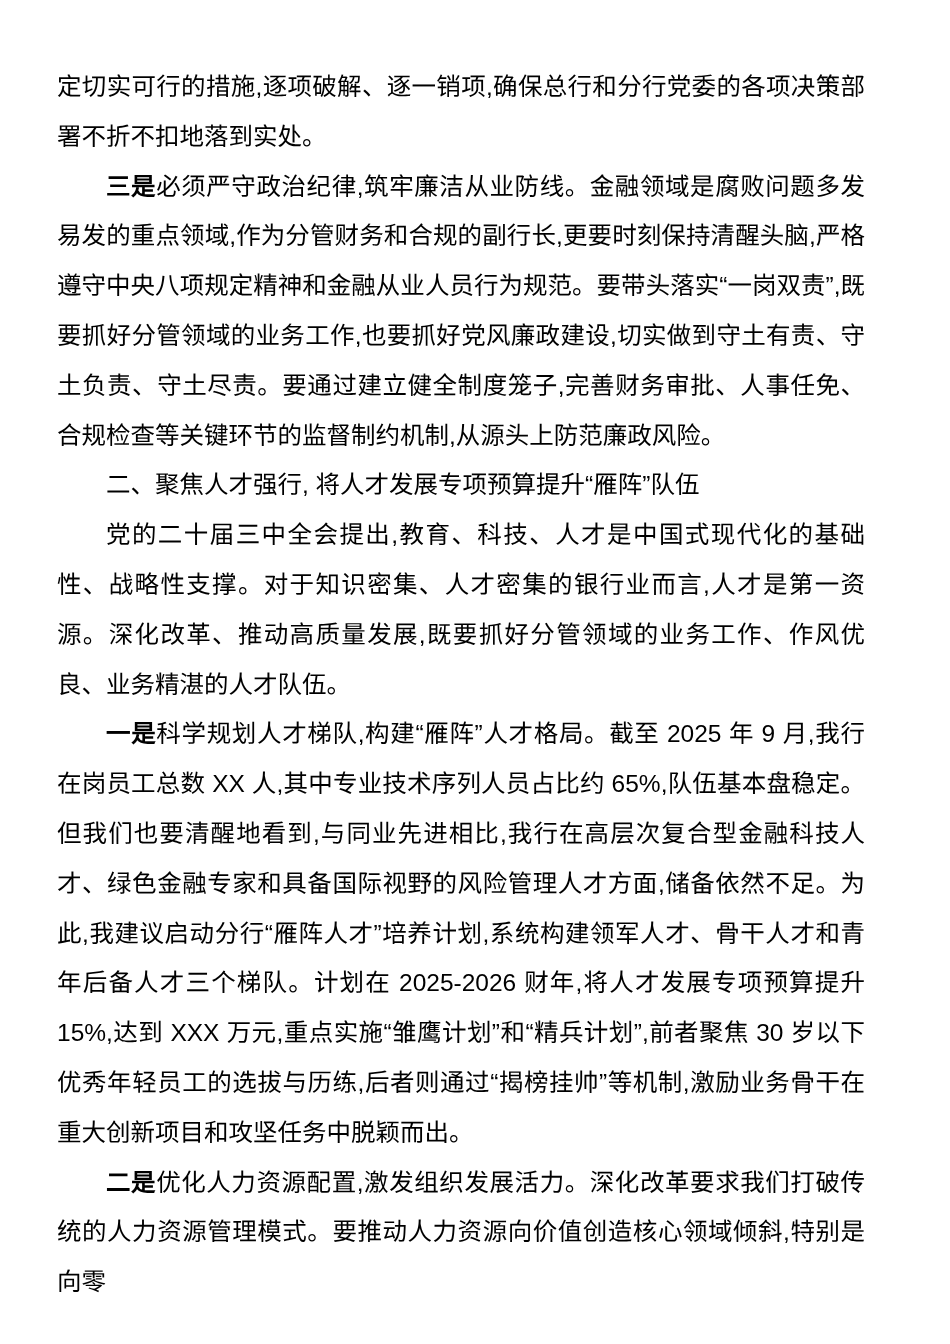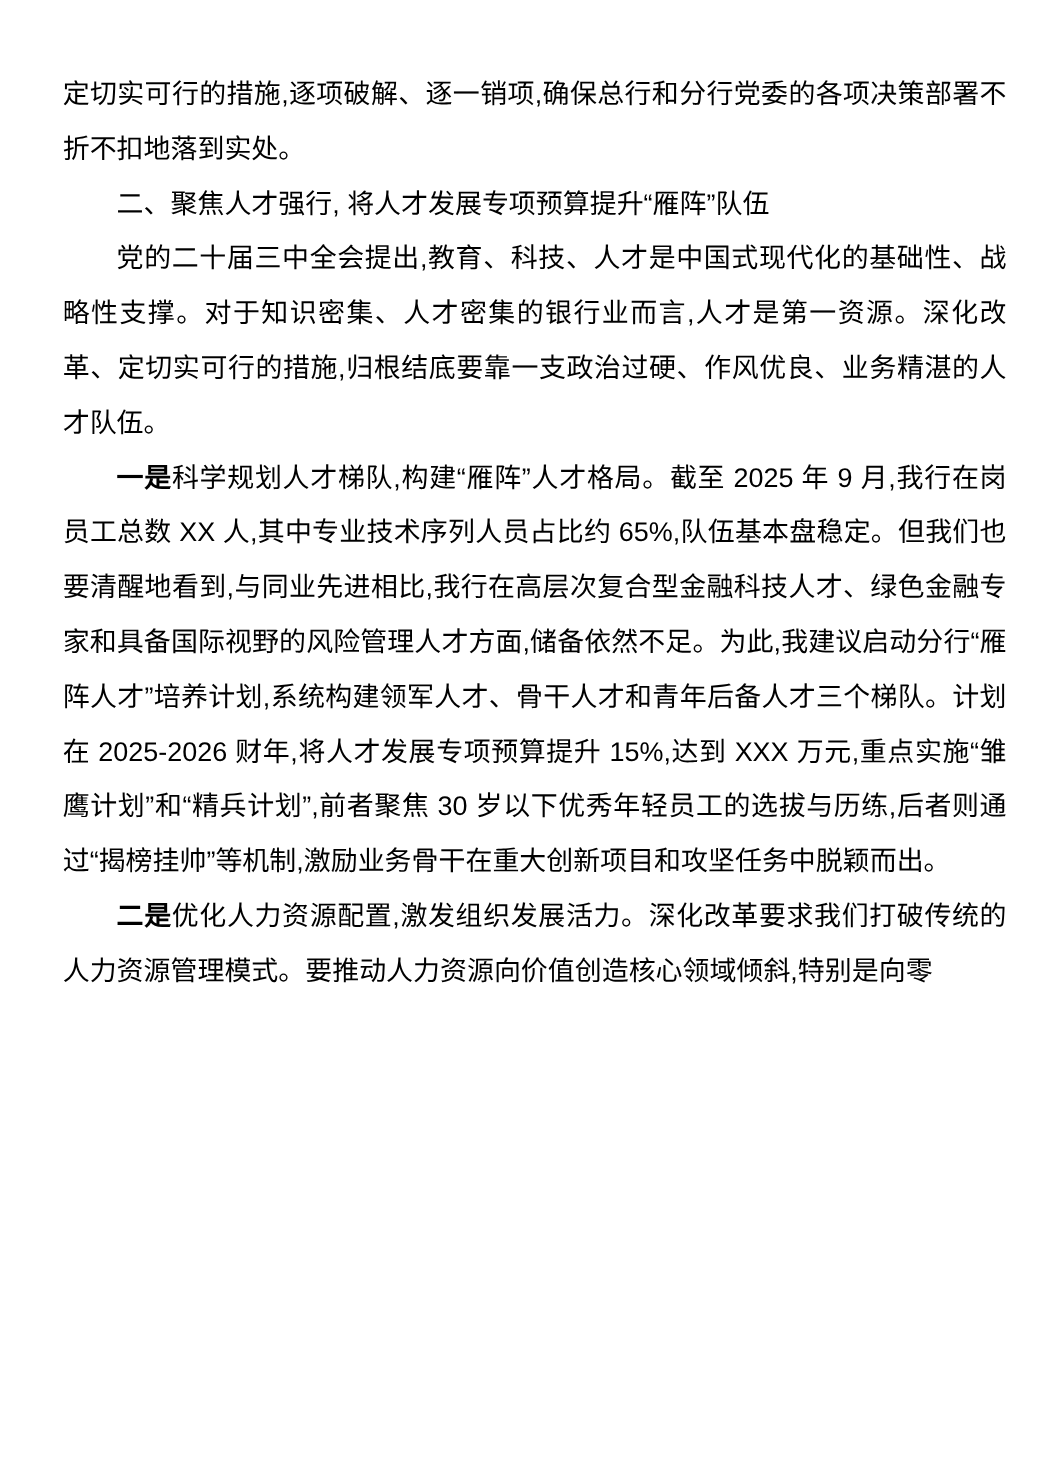--- a/index.html
+++ b/index.html
@@ -6,21 +6,21 @@
     margin: 0;
     padding: 0;
     background: #ffffff;
   }
   .page {
     box-sizing: border-box;
     width: 950px;
     height: 1344px;
     background: #ffffff;
     color: #000000;
-    padding: 62px 35px 0 57px;
+    padding: 62px 85px 0 57px;
     font-family: "Liberation Sans", "DejaVu Sans", sans-serif;
     font-size: 24.5px;
     line-height: 49.8px;
     text-align: justify;
     text-justify: inter-ideograph;
     overflow: hidden;
   }
   .para {
     margin: 0;
     padding: 0;
@@ -37,22 +37,23 @@
     font-weight: 700;
   }
 </style>
 </head>
 <body>
 
 <div class="page">
 
   <p class="para"><span class="lead"></span><span>定切实可行的措施,逐项破解、逐一销项,确保总行和分行党委的各项决策部署不折不扣地落到实处。</span></p>
 
+  <p class="para indent"><span class="lead">三是</span><span>必须严守政治纪律,筑牢廉洁从业防线。金融领域是腐败问题多发易发的重点领域,作为分管财务和合规的副行长,更要时刻保持清醒头脑,严格遵守中央八项规定精神和金融从业人员行为规范。要带头落实“一岗双责”,既要抓好分管领域的业务工作,也要抓好党风廉政建设,切实做到守土有责、守土负责、守土尽责。要通过建立健全制度笼子,完善财务审批、人事任免、合规检查等关键环节的监督制约机制,从源头上防范廉政风险。</span></p>
 
   <h2 class="para indent heading"><span>二、聚焦人才强行, 将人才发展专项预算提升“雁阵”队伍</span></h2>
 
-  <p class="para indent"><span class="lead"></span><span>党的二十届三中全会提出,教育、科技、人才是中国式现代化的基础性、战略性支撑。对于知识密集、人才密集的银行业而言,人才是第一资源。深化改革、定切实可行的措施,归根结底要靠一支政治过硬、作风优良、业务精湛的人才队伍。</span></p>
+  <p class="para indent"><span class="lead"></span><span>党的二十届三中全会提出,教育、科技、人才是中国式现代化的基础性、战略性支撑。对于知识密集、人才密集的银行业而言,人才是第一资源。深化改革、推动高质量发展,既要抓好分管领域的业务工作、作风优良、业务精湛的人才队伍。</span></p>
 
   <p class="para indent"><span class="lead">一是</span><span>科学规划人才梯队,构建“雁阵”人才格局。截至 2025 年 9 月,我行在岗员工总数 XX 人,其中专业技术序列人员占比约 65%,队伍基本盘稳定。但我们也要清醒地看到,与同业先进相比,我行在高层次复合型金融科技人才、绿色金融专家和具备国际视野的风险管理人才方面,储备依然不足。为此,我建议启动分行“雁阵人才”培养计划,系统构建领军人才、骨干人才和青年后备人才三个梯队。计划在 2025-2026 财年,将人才发展专项预算提升 15%,达到 XXX 万元,重点实施“雏鹰计划”和“精兵计划”,前者聚焦 30 岁以下优秀年轻员工的选拔与历练,后者则通过“揭榜挂帅”等机制,激励业务骨干在重大创新项目和攻坚任务中脱颖而出。</span></p>
 
   <p class="para indent"><span class="lead">二是</span><span>优化人力资源配置,激发组织发展活力。深化改革要求我们打破传统的人力资源管理模式。要推动人力资源向价值创造核心领域倾斜,特别是向零</span></p>
 
 </div>
 
 </body></html>

